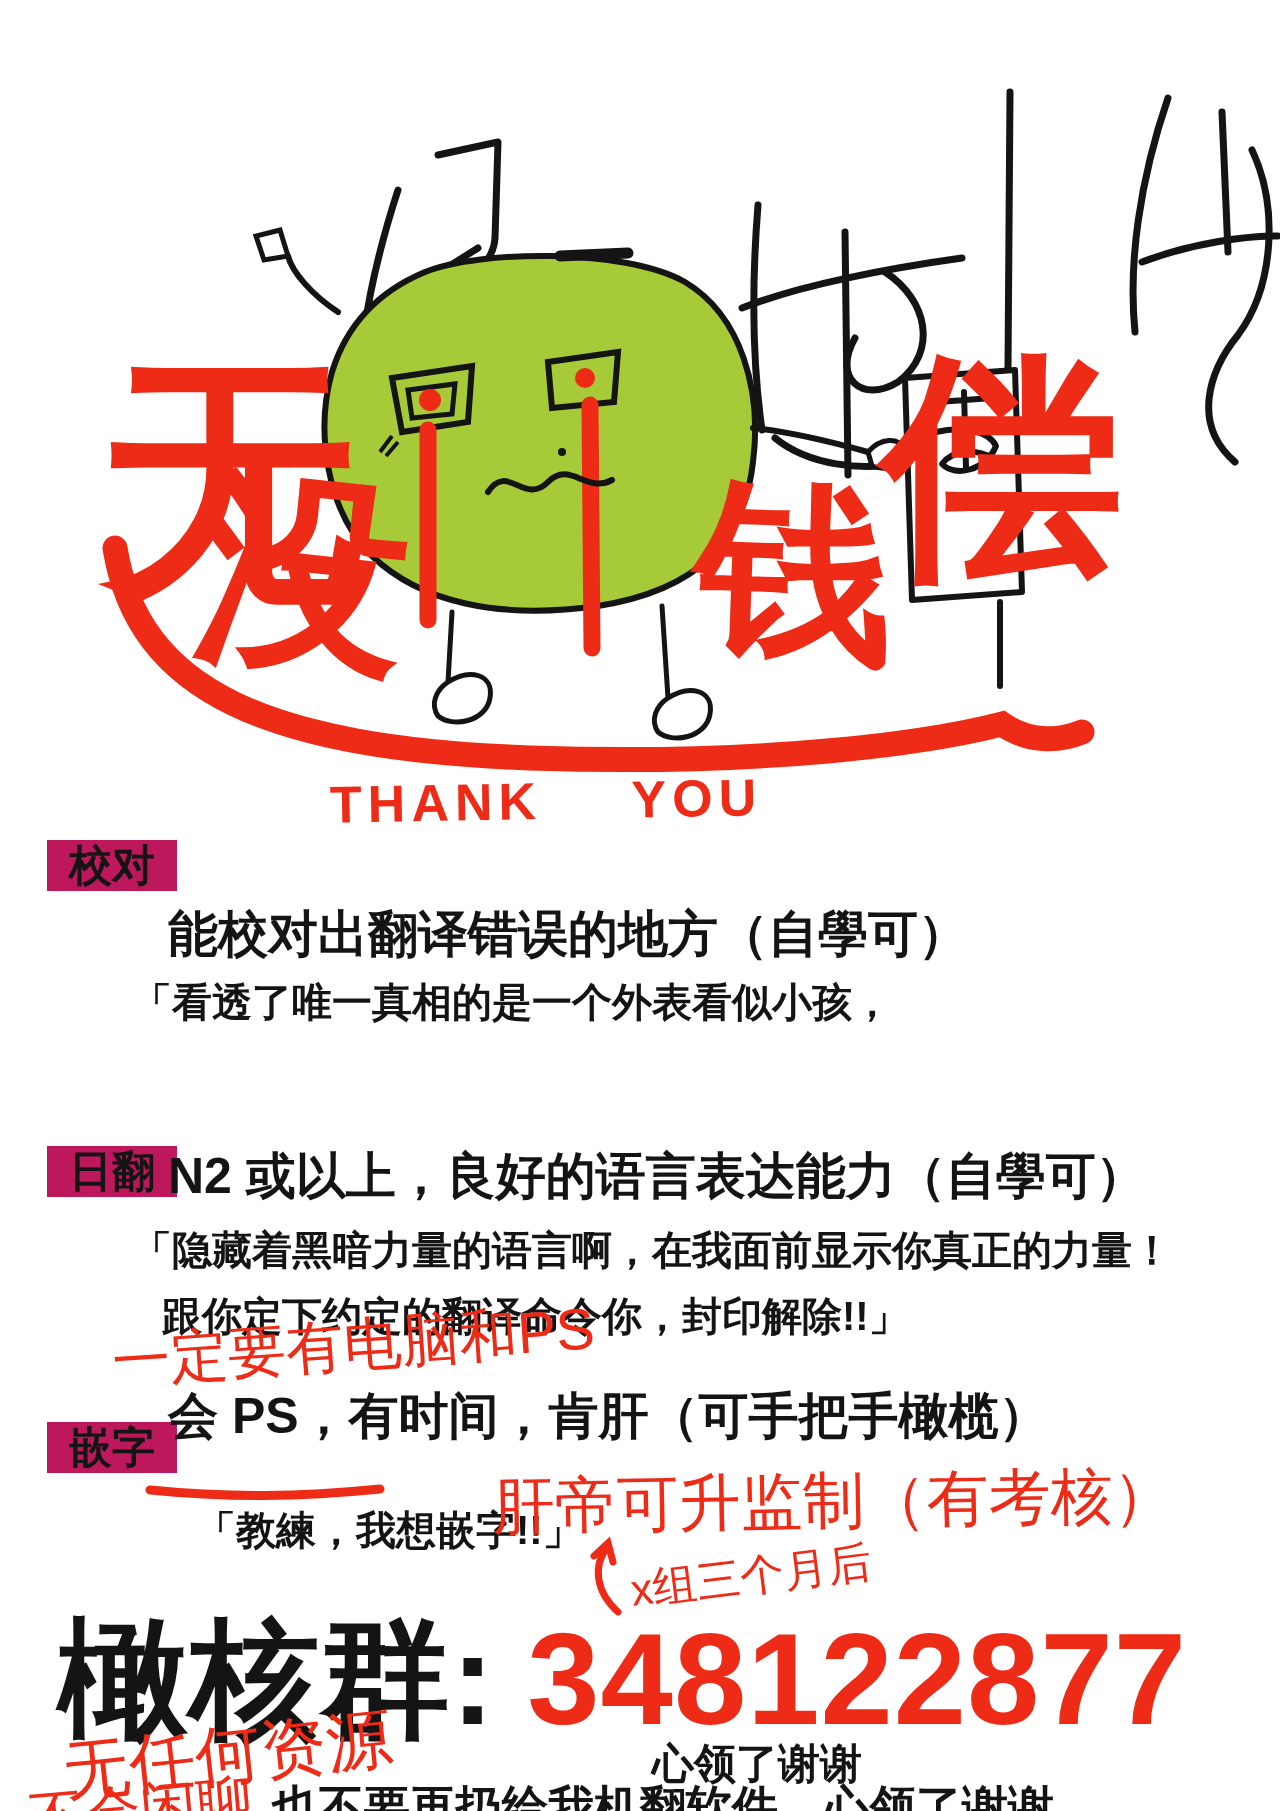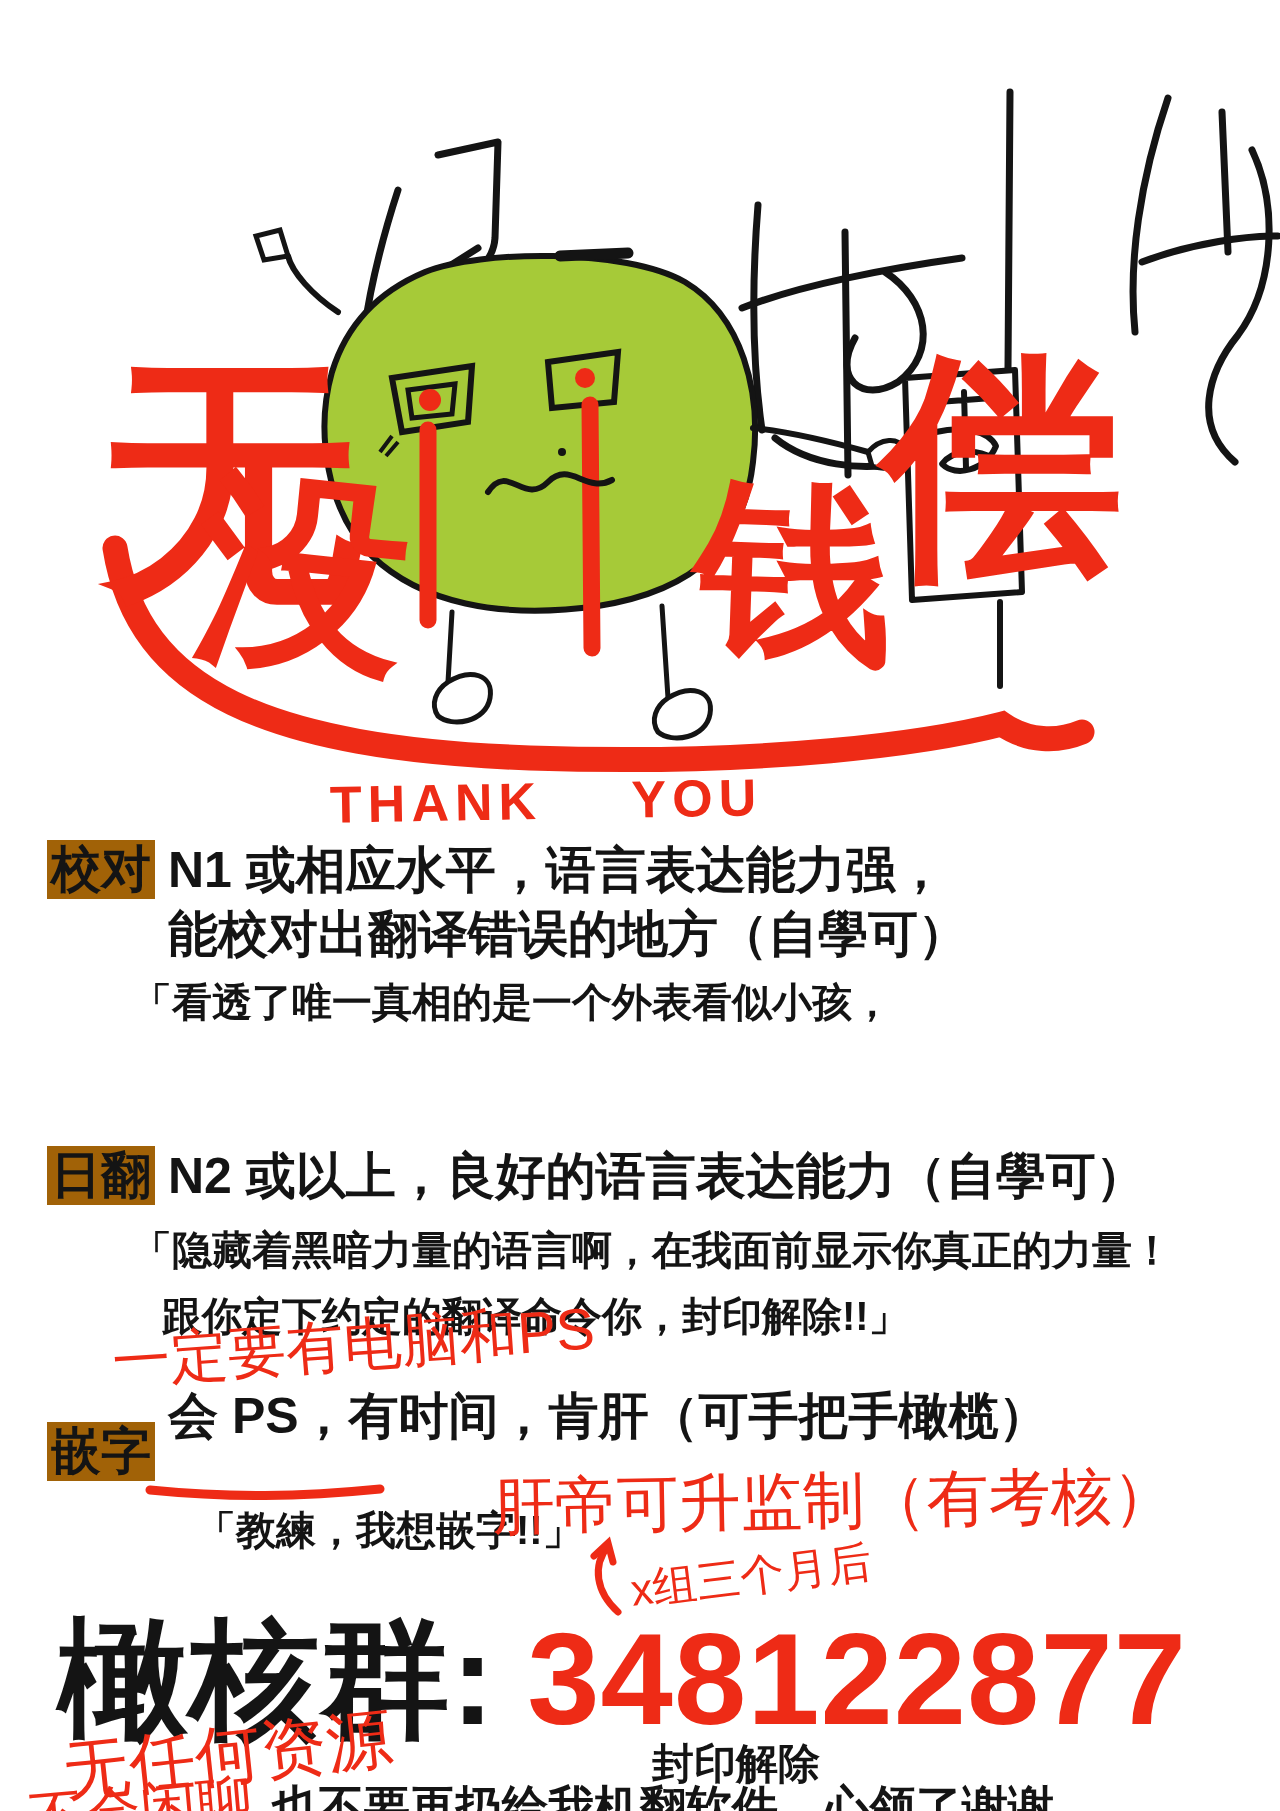--- a/index.html
+++ b/index.html
@@ -4,21 +4,21 @@
 <style>
   html,body{margin:0;padding:0;background:#ffffff;}
   .canvas{
     position:relative;width:1280px;height:1811px;margin:0 auto;
     background:#ffffff;overflow:hidden;
     font-family:"Liberation Sans", sans-serif;
   }
   .abs{position:absolute;white-space:nowrap;line-height:1.12;}
   .blk{color:#141414;font-weight:700;}
   .red{color:#ee2b16;margin-left:32px;}
-  .tag{background:#a16207;color:#141414;font-weight:700;font-size:50px;padding:2px 4px;line-height:1.1;}
+  .tag{background:#be185d;color:#141414;font-weight:700;font-size:43px;padding:2px 22px;line-height:1.1;}
   .main{font-size:50px;font-weight:700;color:#141414;}
   .quote{font-size:40px;font-weight:700;color:#141414;}
   .hand{color:#ee2b16;font-weight:500;}
   .bigchar{color:#ee2b16;font-weight:900;line-height:1;}
   .thanks{color:#ee2b16;font-weight:800;font-size:52px;letter-spacing:6px;word-spacing:70px;}
   .groupline{font-size:130px;font-weight:900;line-height:1;letter-spacing:1px;}
   .footer1{font-size:42px;font-weight:700;color:#141414;}
   .footer2{font-size:46px;font-weight:700;color:#141414;}
   svg.doodles{position:absolute;left:0;top:0;}
 </style>
@@ -99,21 +99,20 @@
   </svg>
 
   <div class="abs bigchar" style="left:102px;top:352px;font-size:260px;">无</div>
   <div class="abs bigchar" style="left:198px;top:470px;font-size:210px;transform:rotate(6deg);">没</div>
   <div class="abs bigchar" style="left:696px;top:474px;font-size:198px;transform:rotate(2deg);">钱</div>
   <div class="abs bigchar" style="left:882px;top:345px;font-size:242px;">偿</div>
 
   <div class="abs thanks" style="left:330px;top:772px;transform:rotate(-1deg);">THANK YOU</div>
 
   <div class="abs tag" style="left:47px;top:840px;">校对</div>
-  <div class="abs main" style="left:168px;top:842px;">N1 或相应水平，语言表达能力强，</div>
   <div class="abs quote" style="left:132px;top:980px;">「看透了唯一真相的是一个外表看似小孩，</div>
   <div class="abs main" style="left:168px;top:906px;">能校对出翻译错误的地方（自學可）</div>
 
   <div class="abs tag" style="left:47px;top:1146px;">日翻</div>
   <div class="abs main" style="left:168px;top:1148px;">N2 或以上，良好的语言表达能力（自學可）</div>
   <div class="abs quote" style="left:132px;top:1228px;">「隐藏着黑暗力量的语言啊，在我面前显示你真正的力量！</div>
   <div class="abs quote" style="left:162px;top:1294px;">跟你定下约定的翻译命令你，封印解除!!」</div>
 
   <div class="abs hand" style="left:110px;top:1330px;font-size:58px;transform:rotate(-4deg);transform-origin:left top;">一定要有电脑和PS</div>
 
@@ -124,16 +123,16 @@
   <div class="abs hand" style="left:492px;top:1472px;font-size:62px;transform:rotate(-1deg);transform-origin:left top;">肝帝可升监制（有考核）</div>
   <div class="abs hand" style="left:628px;top:1566px;font-size:44px;transform:rotate(-7deg);transform-origin:left top;">x组三个月后</div>
 
   <div class="abs groupline" style="left:58px;top:1614px;">
     <span class="blk">橄核群:</span><span class="red">348122877</span>
   </div>
 
   <div class="abs hand" style="left:60px;top:1736px;font-size:66px;transform:rotate(-6deg);transform-origin:left top;">无任何资源</div>
   <div class="abs hand" style="left:26px;top:1788px;font-size:56px;transform:rotate(-5deg);transform-origin:left top;">不会闲聊</div>
 
-  <div class="abs footer1" style="left:652px;top:1740px;">封印解除</div>
+  <div class="abs footer1" style="left:652px;top:1740px;">心领了谢谢</div>
   <div class="abs footer2" style="left:272px;top:1782px;">也不要再扔给我机翻软件，心领了谢谢</div>
 
 </div>
 
 </body></html>

